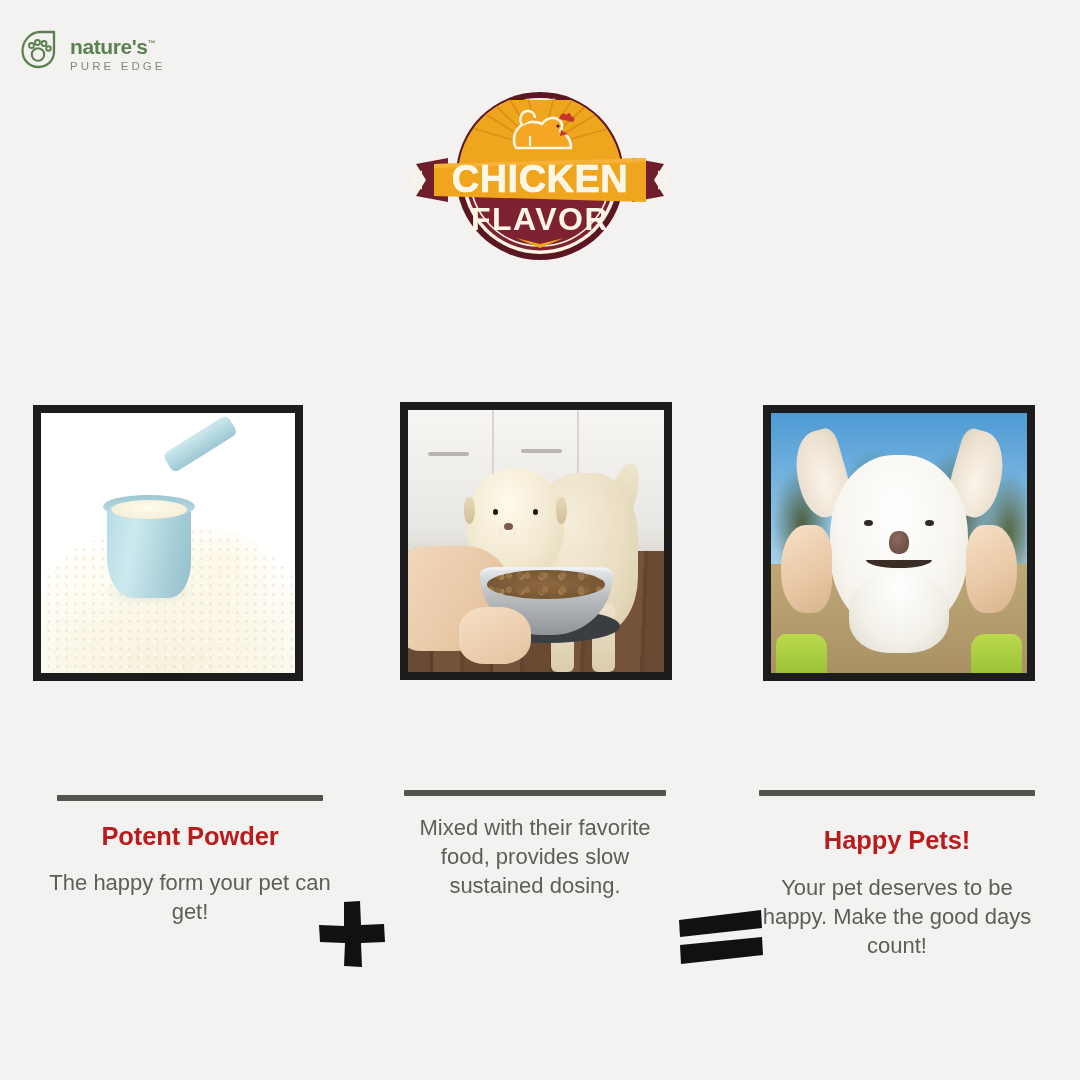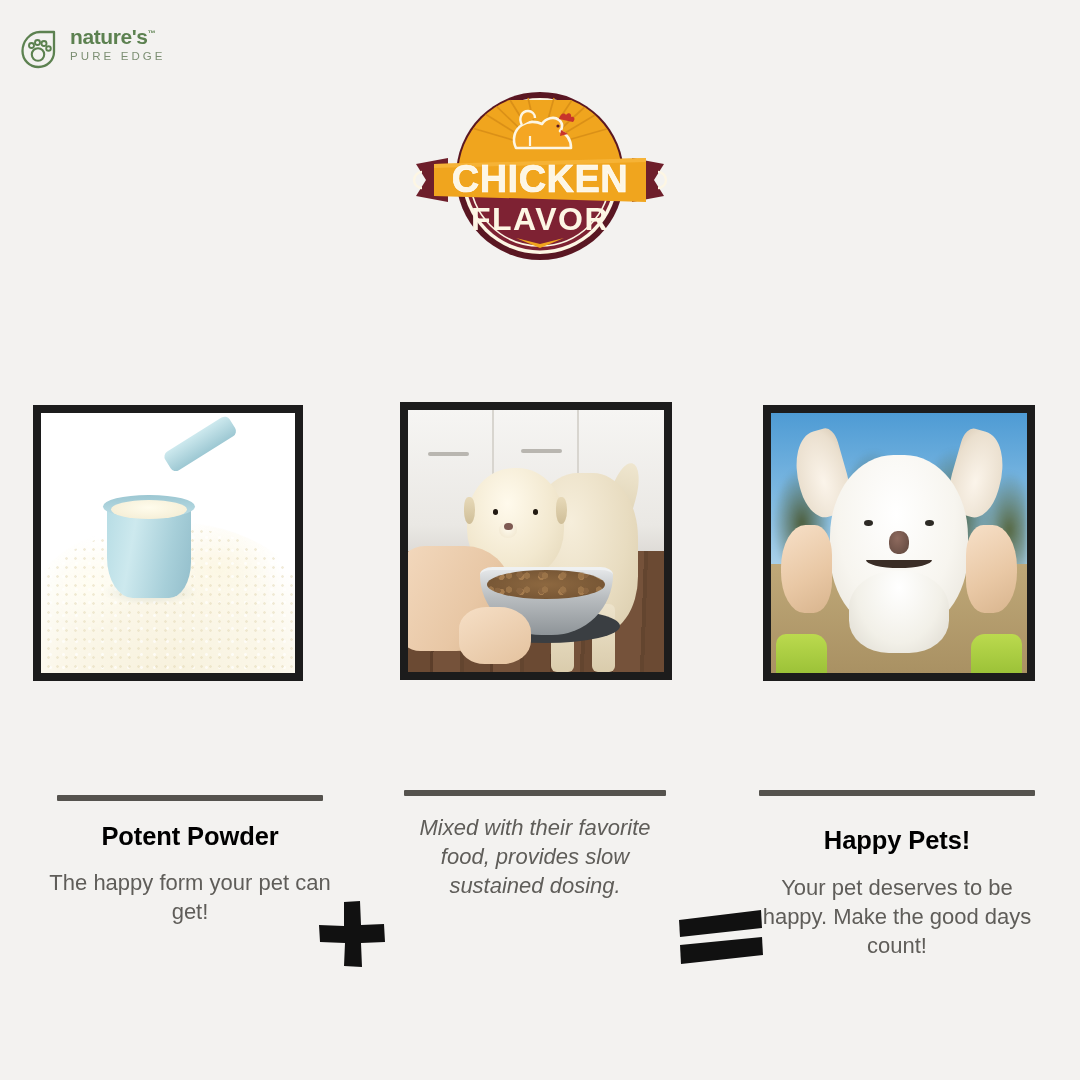--- a/index.html
+++ b/index.html
@@ -7,21 +7,21 @@
   html, body {
     width:1080px; height:1080px;
     background:#F3F2F0;
     font-family:"Liberation Sans", sans-serif;
     overflow:hidden;
   }
 
   #canvas { position:relative; width:1080px; height:1080px; background:#F3F2F0; }
 
   
-  .brand { position:absolute; left:14px; top:26px; display:flex; align-items:flex-start; gap:10px; }
+  .brand { position:absolute; left:14px; top:26px; display:flex; align-items:flex-end; gap:10px; }
   .brand-mark { width:46px; height:46px; }
   .brand-words { display:flex; flex-direction:column; justify-content:center; line-height:1; }
   .brand-line1 { font-size:21px; font-weight:bold; color:#5C8150; letter-spacing:-0.4px; position:relative; display:inline-block; }
   .brand-tm { font-size:8px; vertical-align:super; font-weight:bold; }
   .brand-line2 { font-size:11.5px; color:#7C8F73; letter-spacing:3.1px; margin-top:4px; }
 
   
   .badge-wrap { position:absolute; left:408px; top:78px; width:264px; height:196px; }
   .badge-svg { width:100%; height:100%; display:block; }
 
@@ -47,30 +47,30 @@
   #col-1 { left:38px;  width:304px; }
   #col-2 { left:404px; width:262px; }
   #col-3 { left:752px; width:290px; }
 
   .rule { height:6px; background:#55534E; border-radius:1px; }
   #col-1 .rule { width:266px; margin:5px auto 0; }
   #col-2 .rule { width:262px; margin:0 auto; }
   #col-3 .rule { width:276px; margin:0 auto; }
 
   .col-title {
-    font-size:25.5px; font-weight:bold; color:#000000;
+    font-size:25.5px; font-weight:bold; color:#b91c1c;
     line-height:1.17; letter-spacing:-0.1px;
   }
   #col-1 .col-title { margin-top:21px; }
   #col-2 .col-title { margin-top:22px; }
   #col-3 .col-title { margin-top:30px; }
 
   .col-body { font-size:22px; color:#5F5D59; line-height:1.32; }
   #col-1 .col-body { margin-top:16px; }
-  #col-2 .col-body { margin-top:17px;font-style:italic; }
+  #col-2 .col-body { margin-top:17px; }
   #col-3 .col-body { margin-top:17px; }
 
   
   
   .scene-powder { width:100%; height:100%; background:#FFFFFF; position:relative; }
   .powder-mound {
     position:absolute; left:-6%; bottom:-4%; width:112%; height:62%;
     background:
       radial-gradient(ellipse 26% 42% at 22% 38%, #FFFDF2 0%, rgba(255,253,242,0) 70%),
       radial-gradient(ellipse 30% 46% at 68% 30%, #FCF7E4 0%, rgba(252,247,228,0) 72%),

